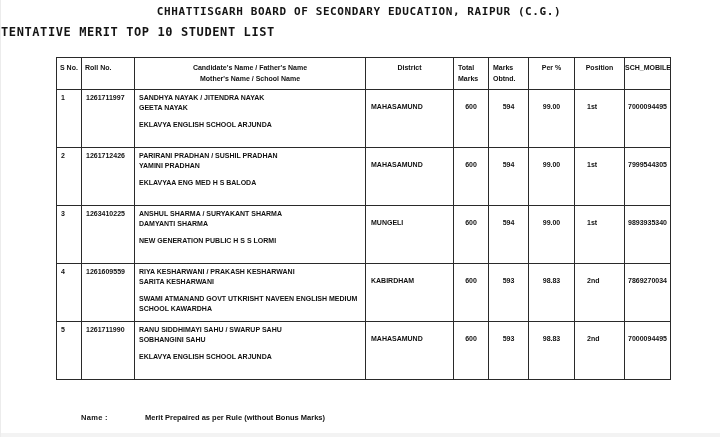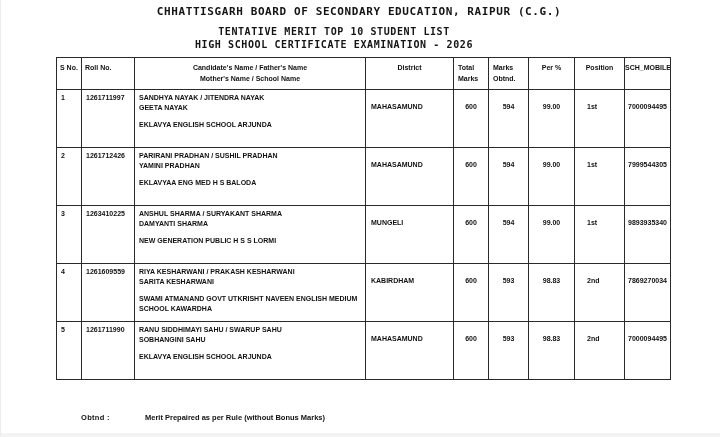--- a/index.html
+++ b/index.html
@@ -14,23 +14,23 @@
   }
   .doc-title {
     position:absolute; top:5px; left:0; width:716px;
     text-align:center;
     font-family:"DejaVu Sans Mono", monospace;
     font-weight:bold; font-size:11px; letter-spacing:0.6px;
     color:#141414; white-space:nowrap;
   }
   .doc-subtitle {
     position:absolute; top:26px; left:0; width:666px;
-    text-align:center;
+    text-align:left;
     font-family:"DejaVu Sans Mono", monospace;
-    font-weight:bold; font-size:10px; letter-spacing:0.6px;
+    font-weight:bold; font-size:12px; letter-spacing:0.6px;
     line-height:12.5px; color:#141414;
   }
   .merit-table {
     position:absolute; left:55px; top:57px; width:613px;
     border:1px solid #2a2a2a; box-sizing:content-box;
     background:#fff;
   }
   .thead, .trow {
     display:grid;
     grid-template-columns:25px 53px 231px 88px 35px 40px 46px 50px 45px;
@@ -71,21 +71,20 @@
     background:#f3f3f3;
   }
 </style>
 </head>
 <body>
 
 <div class="doc-title">CHHATTISGARH BOARD OF SECONDARY EDUCATION, RAIPUR (C.G.)</div>
 
 <div class="doc-subtitle">
   <div>TENTATIVE MERIT TOP 10 STUDENT LIST</div>
-  <div>HIGH SCHOOL CERTIFICATE EXAMINATION - 2026</div>
 </div>
 
 <div class="merit-table">
 
   <div class="thead">
     <div class="cell h h-sno">S No.</div>
     <div class="cell h h-roll">Roll No.</div>
     <div class="cell h h-cand">
       <div>Candidate's Name / Father's Name</div>
       <div>Mother's Name / School Name</div>
@@ -179,16 +178,16 @@
       <div class="cell c-dist">MAHASAMUND</div>
       <div class="cell c-total">600</div>
       <div class="cell c-obt">593</div>
       <div class="cell c-per">98.83</div>
       <div class="cell c-pos">2nd</div>
       <div class="cell c-mob">7000094495</div>
     </div>
 
 </div>
 
-<div class="note-label">Obtnd :</div>
+<div class="note-label">Name :</div>
 <div class="note-text">Merit Prepaired as per Rule (without Bonus Marks)</div>
 
 <div class="page-edge-bottom"></div>
 
 </body></html>

